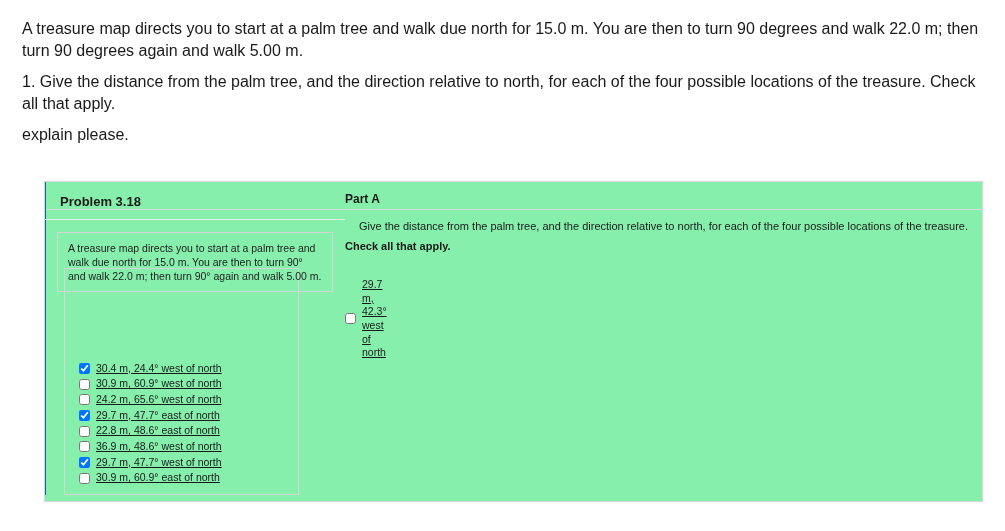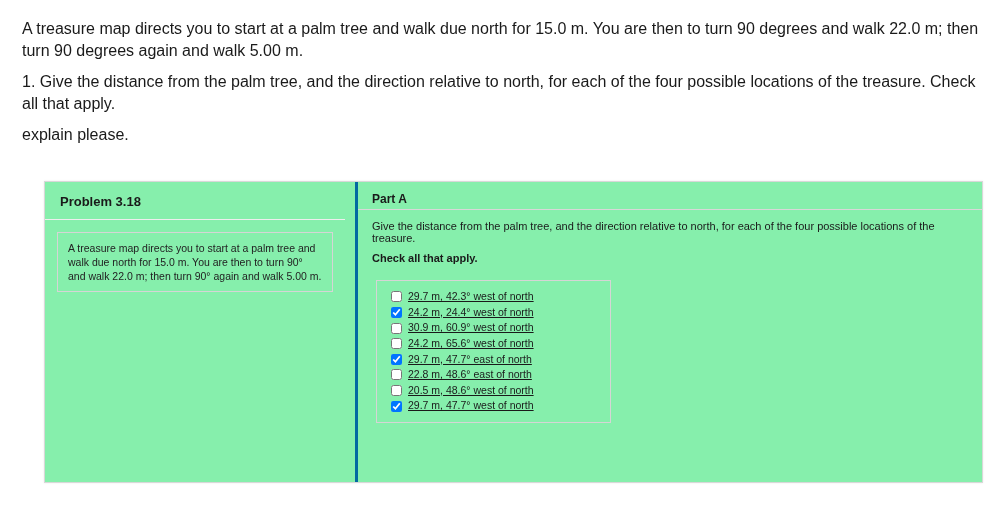--- a/index.html
+++ b/index.html
@@ -42,37 +42,37 @@
   }
   .prob-box {
     margin: 12px 12px 12px 12px;
     border: 1px solid #d5d5d5;
     padding: 8px 10px;
     font-size: 10.5px;
     line-height: 1.35;
     color: #222;
   }
   .panel-right {
-    margin-left: 310px;
     padding: 0;
-    border-left: 3px solid #0369a1;
+    border-left: 1px solid #0369a1;
     min-height: 300px;
   }
   .part-inner {
     padding: 0 0 0 0;
   }
   .part-label {
     font-weight: bold;
     font-size: 12px;
     padding: 10px 14px 3px 14px;
     border-bottom: 1px solid #d8d8d8;
   }
   .part-q {
     font-size: 11px;
     padding: 10px 14px 4px 14px;
+    text-align: right;
   }
   .part-check {
     font-size: 11px;
     font-weight: bold;
     padding: 4px 14px 10px 14px;
   }
   .opts-box {
     margin: 6px 10px 6px 18px;
     border: 1px solid #d5d5d5;
     padding: 8px 14px 8px 14px;
@@ -113,44 +113,48 @@
           <div class="part-label">Part A</div>
           <div class="part-q">Give the distance from the palm tree, and the direction relative to north, for each of the four possible locations of the treasure.</div>
           <div class="part-check">Check all that apply.</div>
           <div class="opts-box" id="opts">
               <div class="opt">
                 <input type="checkbox" style="">
                 <span>29.7 m, 42.3° west of north</span>
               </div>
               <div class="opt">
                 <input type="checkbox" checked="" style="">
-                <span>24.2 m, 24.4° west of north</span>
+                <span>30.4 m, 24.4° west of north</span>
               </div>
               <div class="opt">
                 <input type="checkbox" style="">
                 <span>30.9 m, 60.9° west of north</span>
               </div>
               <div class="opt">
                 <input type="checkbox" style="">
                 <span>24.2 m, 65.6° west of north</span>
               </div>
               <div class="opt">
                 <input type="checkbox" checked="" style="">
                 <span>29.7 m, 47.7° east of north</span>
               </div>
               <div class="opt">
                 <input type="checkbox" style="">
                 <span>22.8 m, 48.6° east of north</span>
               </div>
               <div class="opt">
                 <input type="checkbox" style="">
-                <span>20.5 m, 48.6° west of north</span>
+                <span>36.9 m, 48.6° west of north</span>
               </div>
               <div class="opt">
                 <input type="checkbox" checked="" style="">
                 <span>29.7 m, 47.7° west of north</span>
+              </div>
+              <div class="opt">
+                <input type="checkbox" style="">
+                <span>30.9 m, 60.9° east of north</span>
               </div>
             </div>
         </div>
       </div>
     </div>
   </div>
 </div>
 
 </body></html>

